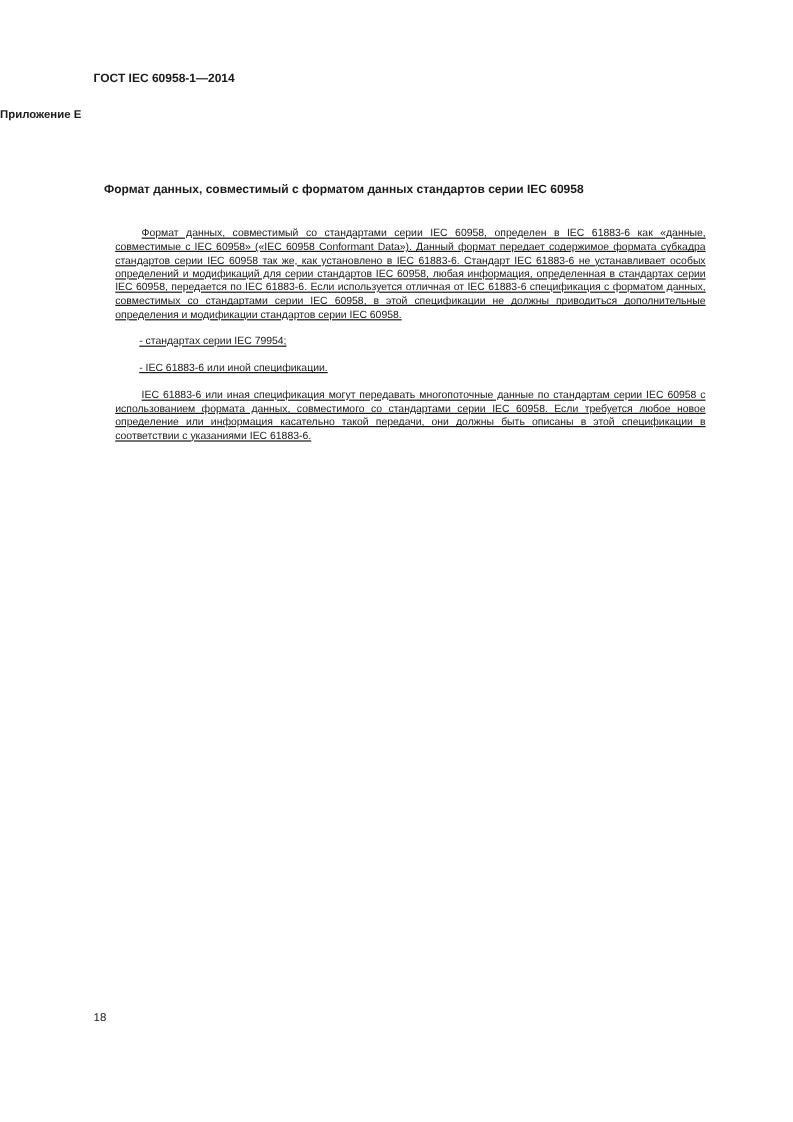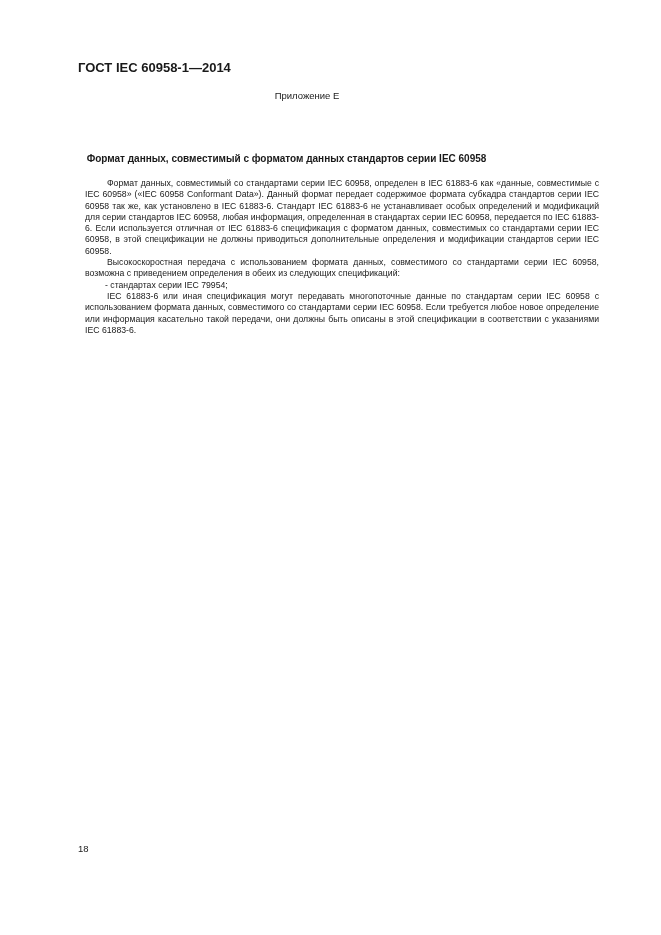--- a/index.html
+++ b/index.html
@@ -1,39 +1,39 @@
 <!DOCTYPE html>
 <html><head>
   <meta charset="utf-8">
   <style>
     html, body { margin: 0; padding: 0; background: #ffffff; }
     body { width: 661px; height: 935px; position: relative; overflow: hidden;
            font-family: "Liberation Sans", sans-serif; color: #1a1a1a; }
-    .header { position: absolute; left: 78px; top: 60px; font-size: 13px; font-weight: bold; }
-    .annex { position: absolute; left: 0; width: 614px; top: 90px; text-align: center;
-             font-size: 9.5px; font-weight: normal; line-height: 12px; }
+    .header { position: absolute; left: 78px; top: 60px; font-size: 10px; font-weight: bold; }
+    .annex { position: absolute; left: 0; width: 614px; top: 90px; text-align: left;
+             font-size: 9.5px; font-weight: bold; line-height: 12px; }
     .title { position: absolute; left: 0; width: 573px; top: 153px; text-align: center;
              font-size: 10px; font-weight: bold; }
     .body { position: absolute; left: 85px; width: 514px; top: 178px;
             font-size: 8.7px; line-height: 11.3px; text-align: justify; }
-    .body p { margin: 0; text-indent: 22px; }
+    .body p { margin: 11px; text-indent: 22px; text-decoration: underline; }
     .body p.item { text-indent: 0; padding-left: 20px; }
     .pagenum { position: absolute; left: 78px; top: 843px; font-size: 9.5px; }
   </style>
 </head>
 <body>
 
 <div class="header">ГОСТ IEC 60958-1—2014</div>
 
 <div class="annex">
   <div>Приложение E</div>
 </div>
 
 <div class="title">Формат данных, совместимый с форматом данных стандартов серии IEC 60958</div>
 
 <div class="body">
   <p>Формат данных, совместимый со стандартами серии IEC 60958, определен в IEC 61883-6 как «данные, совместимые с IEC 60958» («IEC 60958 Conformant Data»). Данный формат передает содержимое формата субкадра стандартов серии IEC 60958 так же, как установлено в IEC 61883-6. Стандарт IEC 61883-6 не устанавливает особых определений и модификаций для серии стандартов IEC 60958, любая информация, определенная в стандартах серии IEC 60958, передается по IEC 61883-6. Если используется отличная от IEC 61883-6 спецификация с форматом данных, совместимых со стандартами серии IEC 60958, в этой спецификации не должны приводиться дополнительные определения и модификации стандартов серии IEC 60958.</p>
-  <p>Высокоскоростная передача с использованием формата данных, совместимого со стандартами серии IEC 60958, возможна с приведением определения в обеих из следующих спецификаций:</p>
   <p class="item">- стандартах серии IEC 79954;</p>
+  <p class="item">- IEC 61883-6 или иной спецификации.</p>
   <p>IEC 61883-6 или иная спецификация могут передавать многопоточные данные по стандартам серии IEC 60958 с использованием формата данных, совместимого со стандартами серии IEC 60958. Если требуется любое новое определение или информация касательно такой передачи, они должны быть описаны в этой спецификации в соответствии с указаниями IEC 61883-6.</p>
 </div>
 
 <div class="pagenum">18</div>
 
 </body></html>

